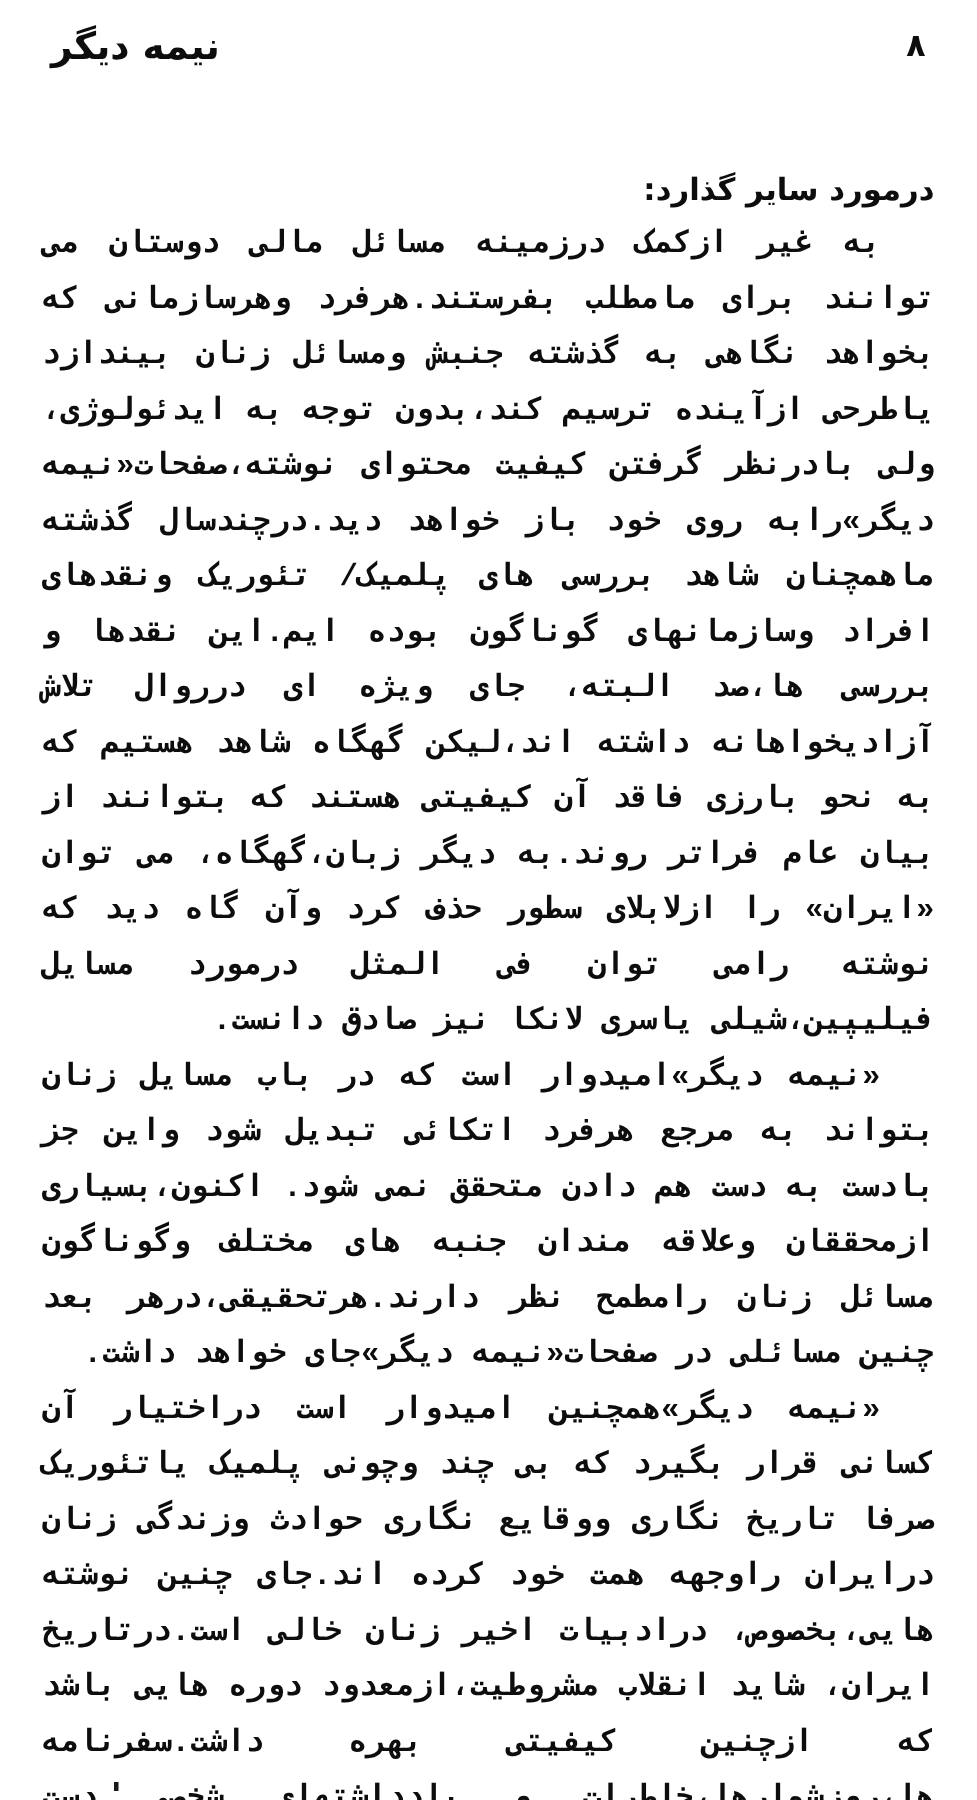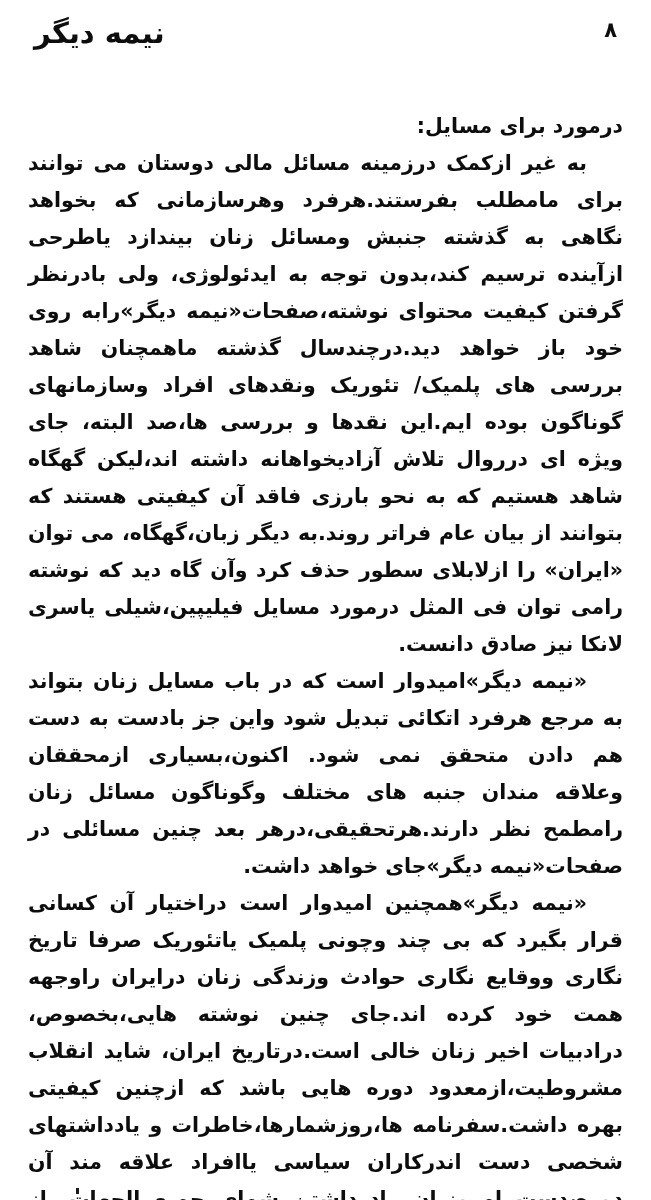--- a/index.html
+++ b/index.html
@@ -20,21 +20,21 @@
     padding: 14px 28px 0 28px;
   }
   .page-header {
     display: flex;
     flex-direction: row;
     justify-content: space-between;
     align-items: flex-start;
     height: 60px;
   }
   .magazine-title {
-    font-size: 29px;
+    font-size: 25px;
     font-weight: bold;
     direction: rtl;
     letter-spacing: 0;
     padding-left: 6px;
     transform: translateY(2px);
   }
   .page-number {
     font-size: 21px;
     font-weight: bold;
     direction: rtl;
@@ -49,20 +49,21 @@
     text-align: justify;
     text-justify: inter-word;
   }
   .section-label {
     margin: 0;
     text-align: right;
   }
   .para {
     margin: 0;
     text-indent: 36px;
+    font-family: Liberation Mono, monospace;
   }
   .scan-artifact {
     position: absolute;
     left: 76px;
     bottom: 6px;
     width: 3px;
     height: 6px;
     background: #1a1a1a;
   }
 </style>
@@ -70,21 +71,21 @@
 <body>
 
 <div class="page">
 
   <div class="page-header">
     <div class="magazine-title">نیمه دیگر</div>
     <div class="page-number">٨</div>
   </div>
 
   <div class="article-body">
-    <p class="section-label">درمورد برای مسایل:</p>
+    <p class="section-label">درمورد سایر گذارد:</p>
     <p class="para">به غیر ازکمک درزمینه مسائل مالی دوستان می توانند برای مامطلب بفرستند.هرفرد وهرسازمانی که بخواهد نگاهی به گذشته جنبش ومسائل زنان بیندازد یاطرحی ازآینده ترسیم کند،بدون توجه به ایدئولوژی، ولی بادرنظر گرفتن کیفیت محتوای نوشته،صفحات«نیمه دیگر»رابه روی خود باز خواهد دید.درچندسال گذشته ماهمچنان شاهد بررسی های پلمیک/ تئوریک ونقدهای افراد وسازمانهای گوناگون بوده ایم.این نقدها و بررسی ها،صد البته، جای ویژه ای درروال تلاش آزادیخواهانه داشته اند،لیکن گهگاه شاهد هستیم که به نحو بارزی فاقد آن کیفیتی هستند که بتوانند از بیان عام فراتر روند.به دیگر زبان،گهگاه، می توان «ایران» را ازلابلای سطور حذف کرد وآن گاه دید که نوشته رامی توان فی المثل درمورد مسایل فیلیپین،شیلی یاسری لانکا نیز صادق دانست.</p>
     <p class="para">«نیمه دیگر»امیدوار است که در باب مسایل زنان بتواند به مرجع هرفرد اتکائی تبدیل شود واین جز بادست به دست هم دادن متحقق نمی شود. اکنون،بسیاری ازمحققان وعلاقه مندان جنبه های مختلف وگوناگون مسائل زنان رامطمح نظر دارند.هرتحقیقی،درهر بعد چنین مسائلی در صفحات«نیمه دیگر»جای خواهد داشت.</p>
     <p class="para">«نیمه دیگر»همچنین امیدوار است دراختیار آن کسانی قرار بگیرد که بی چند وچونی پلمیک یاتئوریک صرفا تاریخ نگاری ووقایع نگاری حوادث وزندگی زنان درایران راوجهه همت خود کرده اند.جای چنین نوشته هایی،بخصوص، درادبیات اخیر زنان خالی است.درتاریخ ایران، شاید انقلاب مشروطیت،ازمعدود دوره هایی باشد که ازچنین کیفیتی بهره داشت.سفرنامه ها،روزشمارها،خاطرات و یادداشتهای شخصی دست اندرکاران سیاسی یاافراد علاقه مند آن دوره،دست امروزیان رادرداشتن شمای جمیع الجهات باز می گذارد.ماامیدواریم زنان صاحب سواد وحرفه مانند حقوقدانان،دانشگاهیان، معلمان،پزشکان و پرستاران که بی شک، درجزئیات،هر یک تجربه خاصی راازسر گذرانده اند به نوشتن آنچه که برآنان حادث شد—وسرانجام دامن هرزنی راگرفت که درحیطه ودرمجموعه زندگی شهروندی به کاری مشغول بود — پردازند.دراین رهگذر ناگفته پیداست که هنرمندان گفتنی ها دارند.امیدواریم زنان هنرمند؛ موسیقی دان،هنرپیشه، شاعر ونقاش وفیلمساز بابازگوئی تجربیات خود،در به دست دادن تصویری ازتاثیر سلطه جهل برظرایف روح هنرمند،نگاهی ازاین زاویه برتاراج فرهنگی حاضر بیفکنند.</p>
   </div>
 
   <div class="scan-artifact"></div>
 
 </div>
 
 </body></html>

